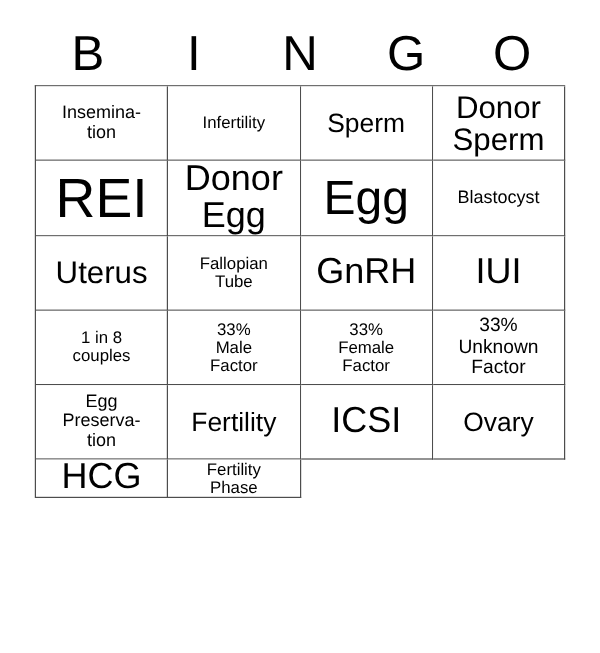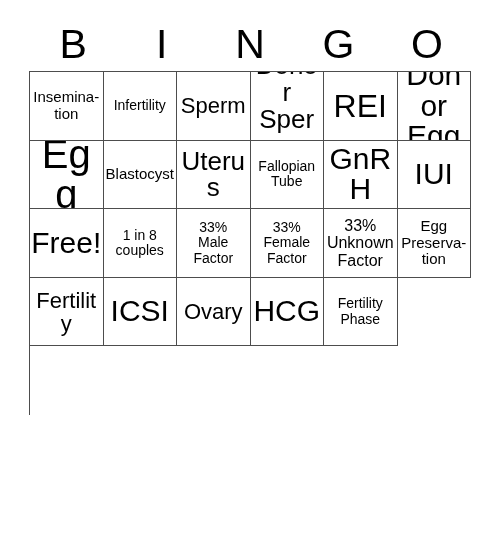--- a/index.html
+++ b/index.html
@@ -45,21 +45,21 @@
   }
 
   
   #bingo-grid {
     position: absolute;
     left: 29px;
     top: 71px;
     width: 442px;
     height: 344px;
     display: grid;
-    grid-template-columns: repeat(6, 1fr);
+    grid-template-columns: repeat(4, 1fr);
     grid-template-rows: repeat(5, 1fr);
     border-top: 1px solid #4d4d4d;
     border-left: 1px solid #4d4d4d;
     box-sizing: border-box;
     background: #ffffff;
   }
   .bingo-cell {
     border-right: 1px solid #4d4d4d;
     border-bottom: 1px solid #4d4d4d;
     box-sizing: border-box;
@@ -78,21 +78,21 @@
     line-height: 1.02;
     white-space: pre-line;
     word-break: break-word;
   }
   .fs-sm   { font-size: 15px;  line-height: 1.12; }
   .fs-smm  { font-size: 16px;  line-height: 1.10; }
   .fs-md   { font-size: 14px;  line-height: 1.08; }
   .fs-lg   { font-size: 22px;  line-height: 1.05; }
   .fs-xl   { font-size: 26px;  line-height: 1.03; }
   .fs-2xl  { font-size: 30px;  line-height: 1.02; }
-  .fs-3xl  { font-size: 32px;  line-height: 1.00; }
+  .fs-3xl  { font-size: 46px;  line-height: 1.00; }
   .fs-4xl  { font-size: 40px;  line-height: 1.00; }
 </style>
 </head>
 <body>
 
 <div id="bingo-card">
 
   <div id="bingo-header">
     <div class="header-cell">B</div>
     <div class="header-cell">I</div>
@@ -136,23 +136,20 @@
         <span class="cell-text fs-md">Fallopian
 Tube</span>
       </div>
       <div class="bingo-cell">
         <span class="cell-text fs-2xl">GnRH</span>
       </div>
       <div class="bingo-cell">
         <span class="cell-text fs-2xl">IUI</span>
       </div>
       <div class="bingo-cell">
-        <span class="cell-text fs-2xl">Free!</span>
-      </div>
-      <div class="bingo-cell">
         <span class="cell-text fs-md">1 in 8
 couples</span>
       </div>
       <div class="bingo-cell">
         <span class="cell-text fs-md">33%
 Male
 Factor</span>
       </div>
       <div class="bingo-cell">
         <span class="cell-text fs-md">33%

